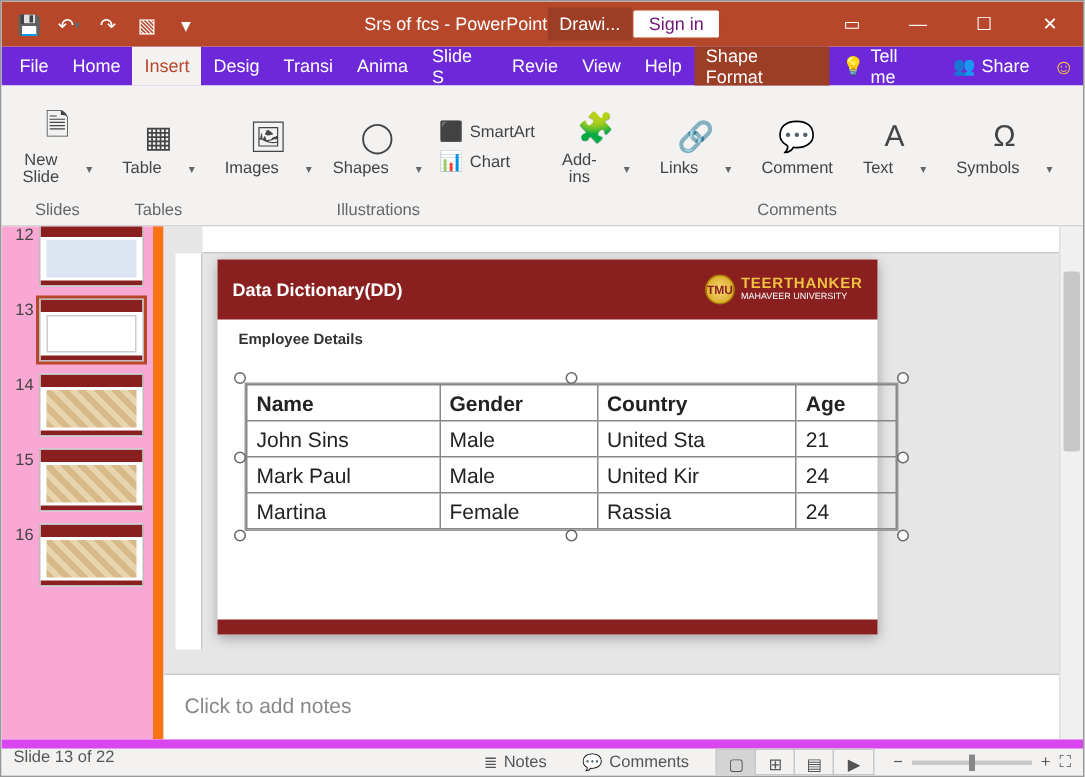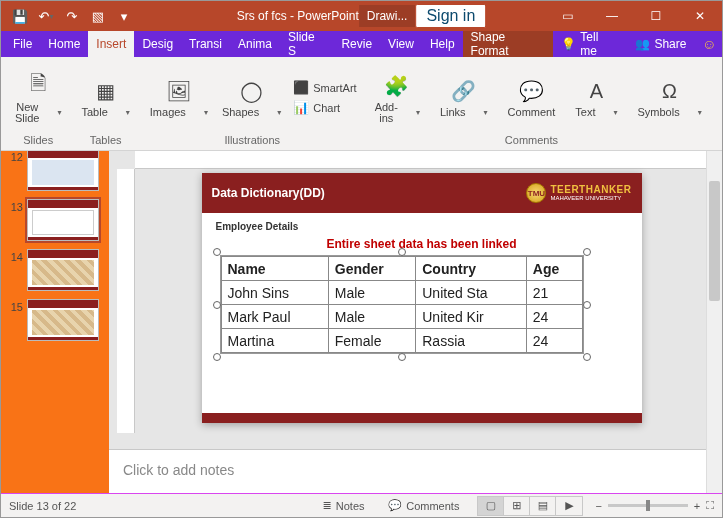--- a/index.html
+++ b/index.html
@@ -2,21 +2,21 @@
 <html><head>
 <meta charset="utf-8">
 <style>
 *{box-sizing:border-box;margin:0;padding:0;font-family:"Segoe UI",Arial,sans-serif;user-select:none}
 body{width:723px;height:518px;background:#fff;overflow:hidden;border:1px solid #999;position:relative}
 .titlebar{height:30px;background:#B7472A;display:flex;align-items:center;color:#fff;font-size:12px;position:relative}
 .titlebar .qat{display:flex;align-items:center;gap:4px;padding-left:8px}
 .titlebar .qat .qbtn{width:22px;height:22px;display:flex;align-items:center;justify-content:center;color:#fff;font-size:13px}
 .titlebar .title-center{position:absolute;left:50%;transform:translateX(-50%);display:flex;align-items:center;}
 .titlebar .title-center .drawi{background:#9c3d25;padding:4px 8px;color:#fff}
-.titlebar .title-center .signin{background:#fff;color:#0c4a6e;border:1px solid #B7472A;padding:2px 10px;font-size:16px;border-radius:2px}
+.titlebar .title-center .signin{background:#fff;color:#701a75;border:1px solid #B7472A;padding:2px 10px;font-size:12px;border-radius:2px}
 .titlebar .winbtns{position:absolute;right:0;top:0;display:flex;height:30px}
 .titlebar .winbtns .wbtn{width:44px;display:flex;align-items:center;justify-content:center;color:#fff;font-size:12px}
 .menubar{height:26px;background:#6d28d9;display:flex;align-items:stretch;color:#fff;font-size:12px;padding-left:4px}
 .menubar .tab{padding:0 8px;display:flex;align-items:center;cursor:pointer}
 .menubar .tab.active{background:#f3f2f1;color:#B7472A}
 .menubar .tab.ctx{background:#9c3d25;color:#fff}
 .menubar .spacer{flex:1}
 .menubar .tell{display:flex;align-items:center;gap:4px;padding:0 8px}
 .menubar .share{display:flex;align-items:center;gap:4px;padding:0 10px}
 .menubar .smile{width:26px;display:flex;align-items:center;justify-content:center;font-size:14px;color:#ffc83d}
@@ -25,56 +25,56 @@
 .ribbon .sep{width:1px;background:#d9d9d9;margin:6px 0}
 .ribbon .group-label{font-size:11px;color:#666;padding-bottom:2px}
 .ribbon .group-body{flex:1;display:flex;align-items:center;gap:6px}
 .bigbtn{display:flex;flex-direction:column;align-items:center;justify-content:center;gap:2px;padding:2px 4px;min-width:44px;cursor:pointer}
 .bigbtn .ico{width:28px;height:28px;display:flex;align-items:center;justify-content:center;font-size:20px}
 .bigbtn .lbl{font-size:11px;text-align:center;line-height:1;display:flex;align-items:center;gap:18px}
 .smallcol{display:flex;flex-direction:column;gap:2px;justify-content:center}
 .smallbtn{display:flex;align-items:center;gap:4px;padding:1px 2px;font-size:11px;cursor:pointer}
 .smallbtn .sico{width:16px;height:16px;display:flex;align-items:center;justify-content:center;font-size:13px}
 .workarea{position:absolute;top:150px;bottom:24px;left:0;right:0;display:flex;background:#e6e6e6}
-.thumbs-pane{width:108px;background:#f97316;border-right:1px solid #f97316;overflow:hidden;position:relative}
+.thumbs-pane{width:108px;background:#f9a8d4;border-right:7px solid #f97316;overflow:hidden;position:relative}
 .thumbs-inner{position:absolute;top:-6px;left:0;right:0}
 .thumb-row{display:flex;align-items:flex-start;gap:4px;padding:4px 6px}
 .thumb-num{width:16px;font-size:11px;color:#444;text-align:right;padding-top:2px}
 .thumb{width:72px;height:42px;background:#fff;border:1px solid #bbb;position:relative;overflow:hidden}
 .thumb.sel{outline:2px solid #B7472A}
 .thumb .tbar{position:absolute;top:0;left:0;right:0;height:8px;background:#8a1f1f}
 .thumb .tfooter{position:absolute;bottom:0;left:0;right:0;height:3px;background:#8a1f1f}
 .thumb .timg{position:absolute;top:10px;left:4px;right:4px;bottom:5px;background:repeating-linear-gradient(45deg,#d7b98a,#d7b98a 4px,#e8d4ad 4px,#e8d4ad 8px)}
 .thumb .ttable{position:absolute;top:10px;left:4px;right:4px;bottom:5px;background:linear-gradient(#dbe5f1,#dbe5f1)}
 .thumb .ttable2{position:absolute;top:10px;left:4px;right:4px;bottom:5px;background:#fff;border:1px solid #ccc}
 .editor{flex:1;position:relative;background:#e6e6e6;overflow:hidden}
 .ruler-h{position:absolute;top:0;left:26px;right:16px;height:18px;background:#fff;border-bottom:1px solid #c8c8c8;font-size:8px;color:#888;display:flex;align-items:center}
 .ruler-v{position:absolute;top:18px;left:8px;width:18px;bottom:60px;background:#fff;border-right:1px solid #c8c8c8}
-.slide-wrap{position:absolute;top:22px;left:36px;right:24px;bottom:64px;display:flex;align-items:flex-start;justify-content:center}
+.slide-wrap{position:absolute;top:22px;left:36px;right:24px;bottom:64px;display:flex;align-items:flex-start;justify-content:flex-start}
 .slide{width:440px;height:250px;background:#fff;box-shadow:0 2px 8px rgba(0,0,0,.3);position:relative}
 .slide .shead{height:40px;background:#8a1f1f;display:flex;align-items:center;justify-content:space-between;padding:0 10px}
 .slide .shead .stitle{color:#fff;font-size:12px;font-weight:bold}
 .slide .shead .logo{display:flex;align-items:center;gap:4px}
 .slide .shead .logo .lcirc{width:20px;height:20px;border-radius:50%;background:radial-gradient(#f7d774,#d4a017);border:1px solid #a67c00;font-size:8px;display:flex;align-items:center;justify-content:center;color:#8a1f1f;font-weight:bold}
 .slide .shead .logo .ltxt{display:flex;flex-direction:column;line-height:1}
 .slide .shead .logo .ltxt .l1{color:#f0c040;font-size:10px;font-weight:bold;letter-spacing:.5px}
 .slide .shead .logo .ltxt .l2{color:#fff;font-size:6px}
 .slide .sfoot{position:absolute;bottom:0;left:0;right:0;height:10px;background:#8a1f1f}
 .slide .ssub{position:absolute;top:48px;left:14px;font-size:10px;font-weight:bold;color:#333}
 .slide .snote{position:absolute;top:64px;left:0;right:0;text-align:center;color:#c00000;font-weight:bold;font-size:12px}
-.slide .sobj{position:absolute;top:82px;left:18px;width:364px;border:1px solid #999}
+.slide .sobj{position:absolute;top:82px;left:18px;width:436px;border:1px solid #999}
 .slide table{width:100%;border-collapse:collapse;font-size:14px;color:#222}
 .slide table td{border:1px solid #888;padding:2px 6px;height:24px;overflow:hidden;white-space:nowrap}
 .slide table tr:first-child td{font-weight:bold}
 .sel-handles{position:absolute;pointer-events:none}
 .sel-handles .h{position:absolute;width:8px;height:8px;background:#fff;border:1px solid #666;border-radius:50%}
 .notes-pane{position:absolute;left:0;right:16px;bottom:0;height:44px;background:#fff;border-top:1px solid #c8c8c8;padding:12px 14px;color:#888;font-size:14px}
 .scroll-v{position:absolute;top:0;right:0;bottom:0;width:16px;background:#f0f0f0;border-left:1px solid #ddd}
 .scroll-v .sthumb{position:absolute;left:2px;right:2px;top:30px;height:120px;background:#c8c8c8;border-radius:2px}
-.statusbar{position:absolute;bottom:0;left:0;right:0;height:24px;background:#f3f2f1;border-top:1px solid #d946ef;display:flex;align-items:center;font-size:11px;color:#555;padding:0 8px;gap:12px}
+.statusbar{position:absolute;bottom:0;left:0;right:0;height:24px;background:#f3f2f1;border-top:6px solid #d946ef;display:flex;font-size:11px;color:#555;padding:0 8px;gap:12px}
 .statusbar .sp{flex:1}
 .statusbar .sbtn{display:flex;align-items:center;gap:4px;padding:0 6px;cursor:pointer}
 .statusbar .viewbtns{display:flex;border:1px solid #c8c8c8}
 .statusbar .viewbtns .vb{width:26px;height:18px;display:flex;align-items:center;justify-content:center;border-right:1px solid #c8c8c8;font-size:11px}
 .statusbar .viewbtns .vb:last-child{border-right:none}
 .statusbar .viewbtns .vb.on{background:#d4d4d4}
 .statusbar .zoom{display:flex;align-items:center;gap:6px}
 .statusbar .zoom .ztrack{width:80px;height:3px;background:#c8c8c8;position:relative}
 .statusbar .zoom .ztrack .zh{position:absolute;top:-4px;left:38px;width:4px;height:11px;background:#888}
 .caret{font-size:8px;color:#666}
@@ -295,40 +295,47 @@
           </div>
         </div>
       <div class="thumb-row">
           <div class="thumb-num">15</div>
           <div class="thumb">
             <div class="tbar"></div>
             <div class="timg"></div>
             <div class="tfooter"></div>
           </div>
         </div>
+      <div class="thumb-row">
+          <div class="thumb-num">16</div>
+          <div class="thumb">
+            <div class="tbar"></div>
+            <div class="timg"></div>
+            <div class="tfooter"></div>
+          </div>
+        </div>
     </div>
   </div>
 
   <div class="editor">
     <div class="ruler-h"></div>
     <div class="ruler-v"></div>
     <div class="slide-wrap">
       <div class="slide">
         <div class="shead">
           <div class="stitle">Data Dictionary(DD)</div>
           <div class="logo">
             <div class="lcirc">TMU</div>
             <div class="ltxt">
                 <div class="l1">TEERTHANKER</div>
                 <div class="l2">MAHAVEER UNIVERSITY</div>
               </div>
           </div>
         </div>
         <div class="ssub">Employee Details</div>
-        <div class="snote">Entire sheet data has been linked</div>
         <div class="sobj">
           <table>
             <tbody>
                 <tr>
                   <td>Name</td>
                   <td>Gender</td>
                   <td>Country</td>
                   <td>Age</td>
                 </tr>
             <tr>

